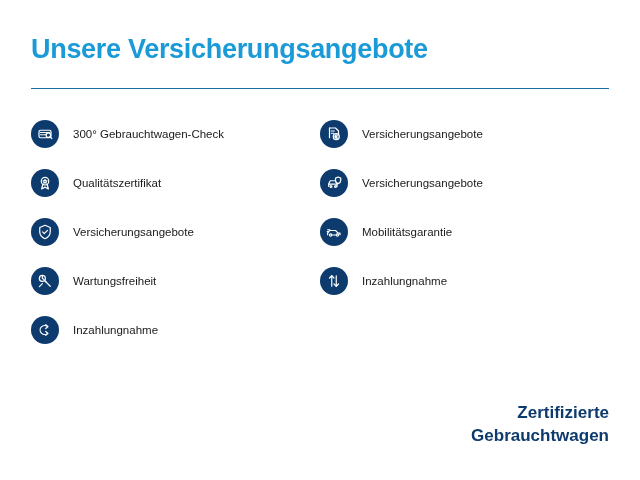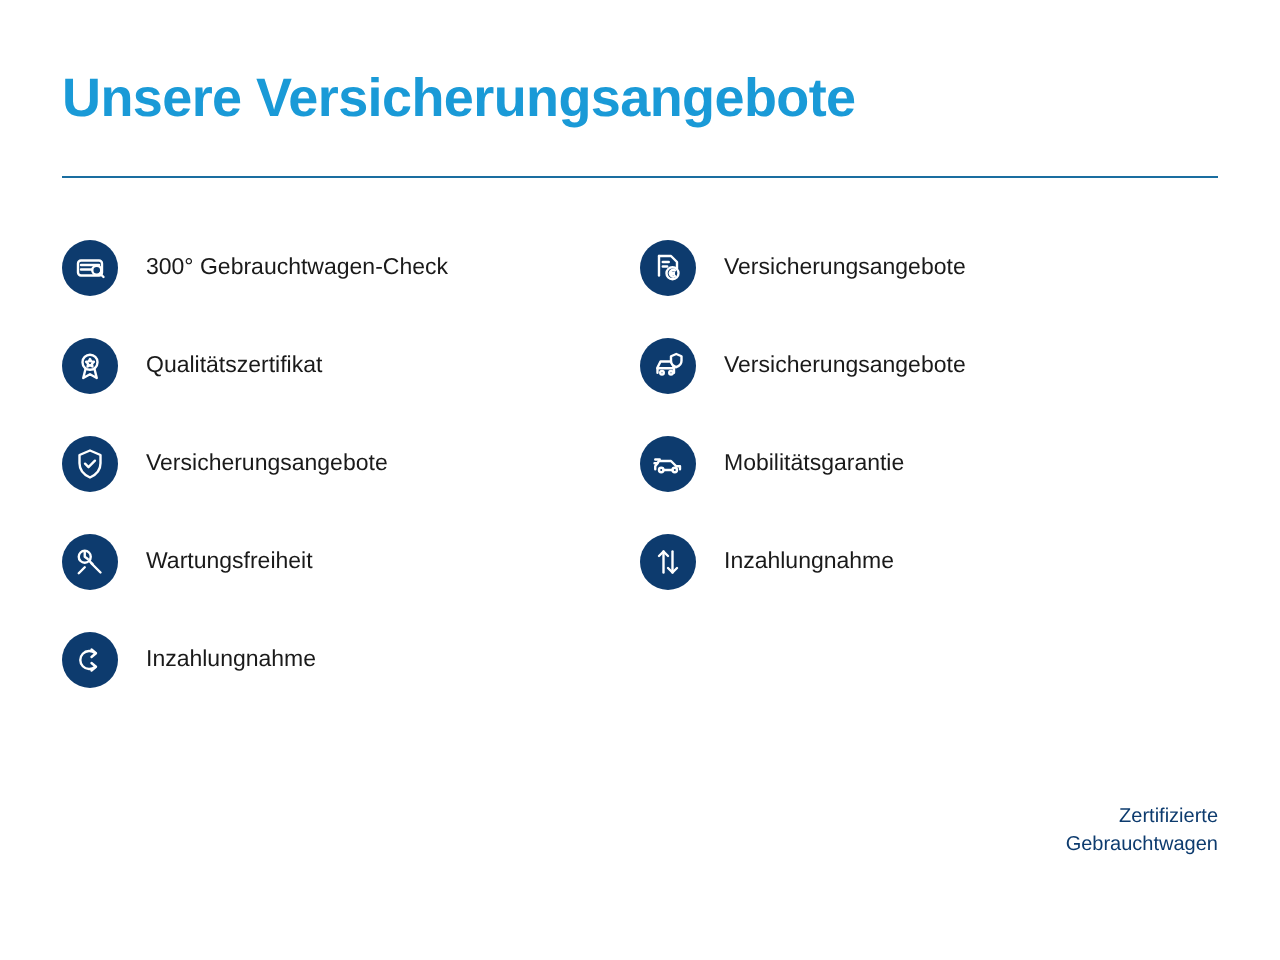--- a/index.html
+++ b/index.html
@@ -74,22 +74,22 @@
     margin-left: 14px;
     font-size: 11.5px;
     color: #1a1a1a;
     white-space: nowrap;
   }
   .footer {
     position: absolute;
     right: 31px;
     top: 402px;
     text-align: right;
-    font-size: 10px;
-    font-weight: normal;
+    font-size: 17px;
+    font-weight: bold;
     color: #0d3b6e;
     line-height: 1.35;
   }
   .footer-line {
     display: block;
   }
 </style>
 </head>
 <body>
 

